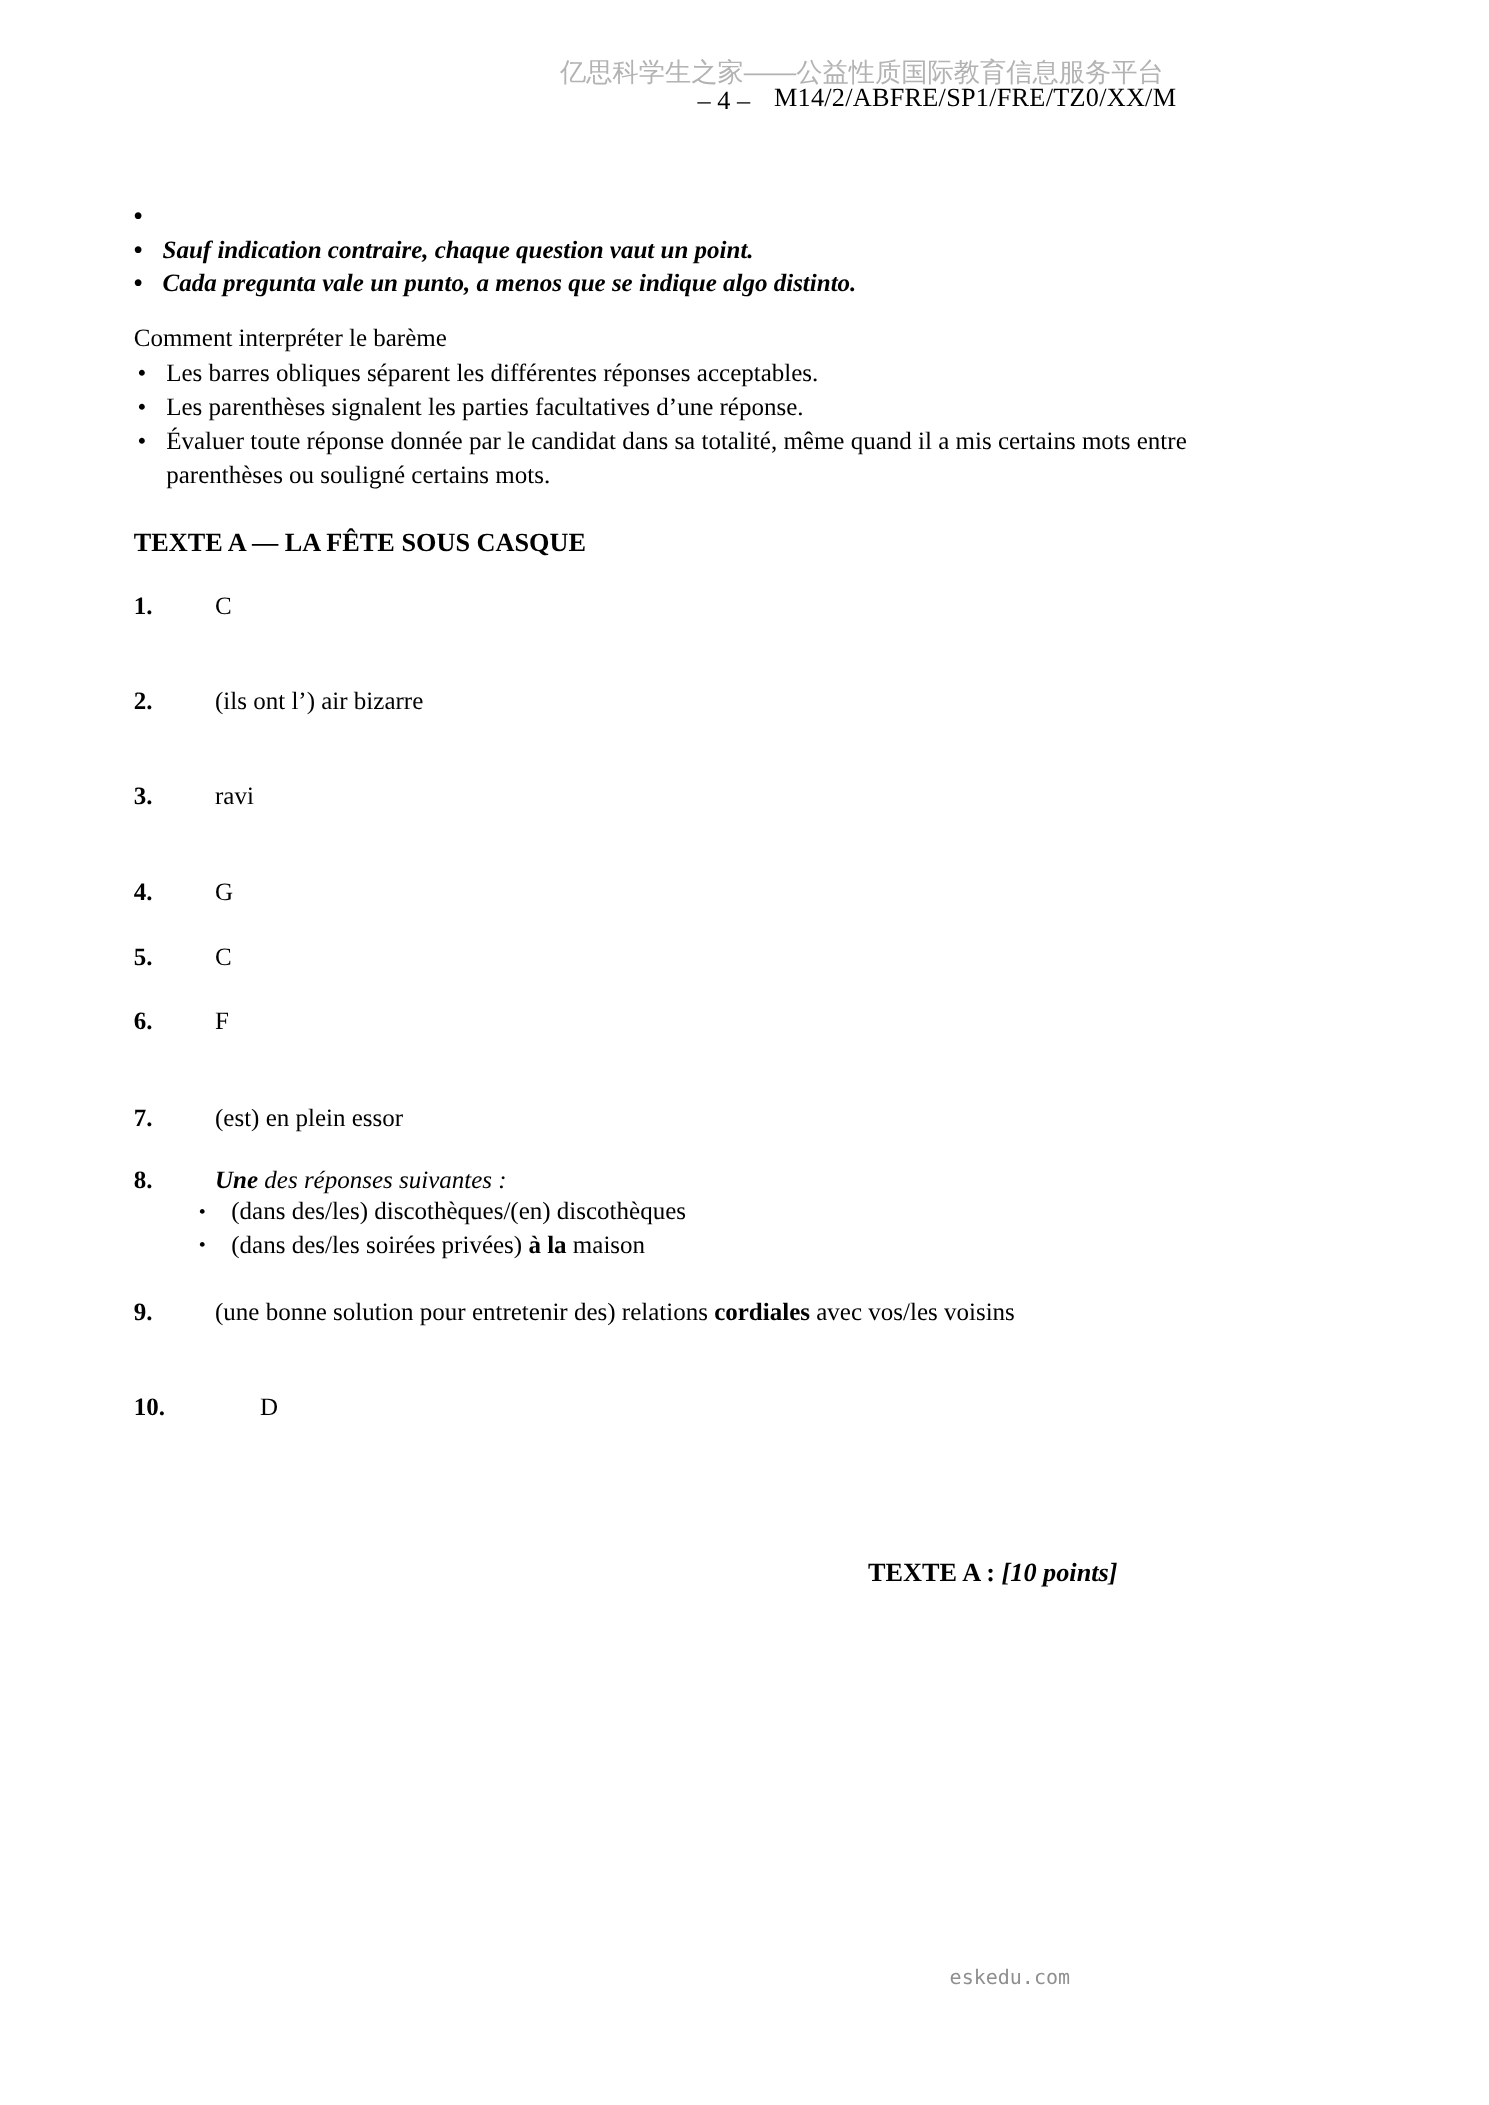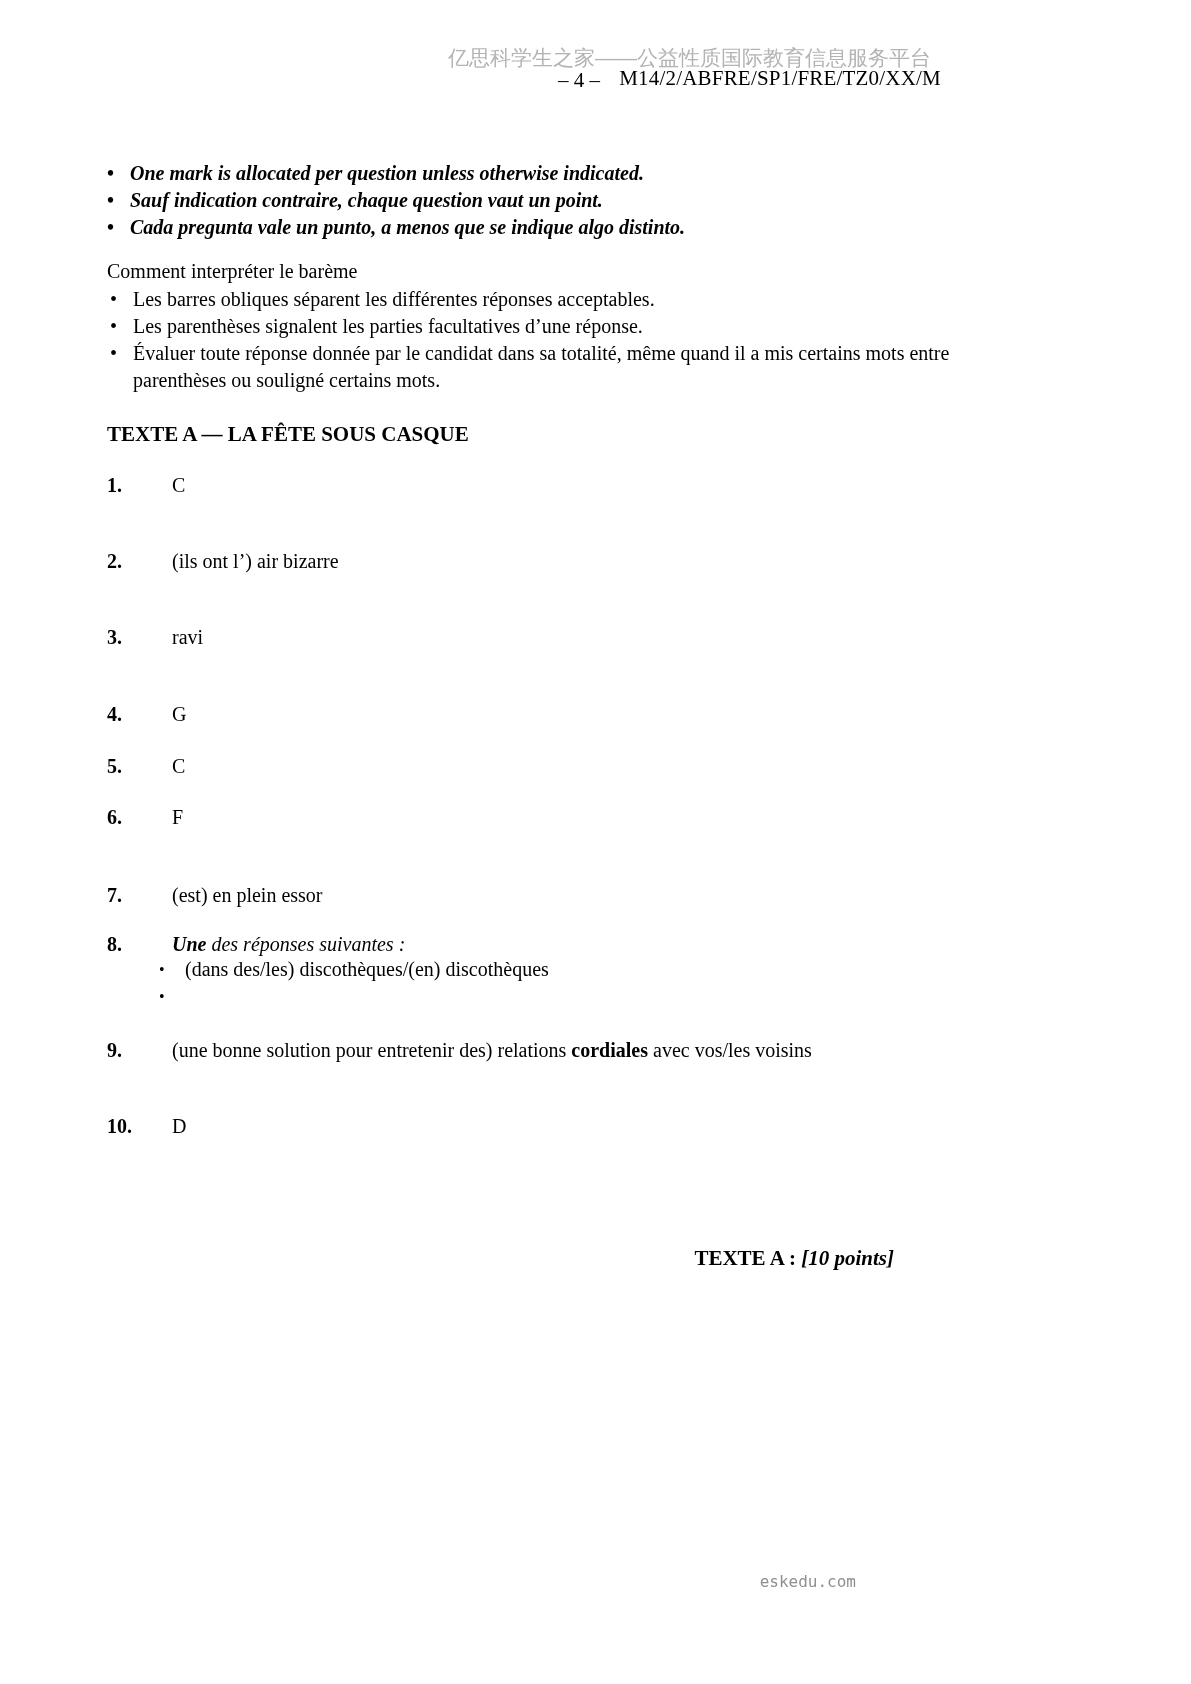--- a/index.html
+++ b/index.html
@@ -53,21 +53,21 @@
   .answer .content-cell{flex:1;}
   #answers-list .answer:nth-child(1){margin-top:27px;}
   #answers-list .answer:nth-child(2){margin-top:52px;}
   #answers-list .answer:nth-child(3){margin-top:52px;}
   #answers-list .answer:nth-child(4){margin-top:53px;}
   #answers-list .answer:nth-child(5){margin-top:28px;}
   #answers-list .answer:nth-child(6){margin-top:27px;}
   #answers-list .answer:nth-child(7){margin-top:54px;}
   #answers-list .answer:nth-child(8){margin-top:25px;}
   #answers-list .answer:nth-child(9){margin-top:28px;}
-  #answers-list .answer:nth-child(10){margin-top:52px;}
+  #answers-list .answer:nth-child(10){margin-top:52px;gap:36px;}
   .sub{display:flex;line-height:27px;margin-left:-15px;}
   .sub .dot{width:26px;flex-shrink:0;font-size:16px;text-align:left;padding-left:2px;}
 
   
   .total-line{
     position:absolute;top:1246px;right:111px;
     font-size:21px;font-weight:bold;line-height:24px;white-space:nowrap;
   }
   .total-line .pts{font-style:italic;}
 
@@ -85,21 +85,20 @@
 
   <div class="cn-watermark">亿思科学生之家——公益性质国际教育信息服务平台</div>
   <div class="page-number">– 4 –</div>
   <div class="paper-code">M14/2/ABFRE/SP1/FRE/TZ0/XX/M</div>
 
   <div class="content">
 
     <div id="notes-list">
         <div class="note-item">
           <span class="dot">•</span>
-          <span>One mark is allocated per question unless otherwise indicated.</span>
         </div>
         <div class="note-item">
           <span class="dot">•</span>
           <span>Sauf indication contraire, chaque question vaut un point.</span>
         </div>
         <div class="note-item">
           <span class="dot">•</span>
           <span>Cada pregunta vale un punto, a menos que se indique algo distinto.</span>
         </div>
       </div>
@@ -170,20 +169,21 @@
         <div class="answer">
           <span class="num">8.</span>
           <div class="content-cell">
             <div><span class="b i">Une</span><span class="i"> des réponses suivantes :</span></div>
             <div class="sub">
               <span class="dot">•</span>
               <span><span>(dans des/les) discothèques/(en) discothèques</span></span>
             </div>
             <div class="sub">
               <span class="dot">•</span>
+              <span><span>(dans des/les soirées privées) </span><span class="b ">à la</span><span> maison</span></span>
             </div>
           </div>
         </div>
         <div class="answer">
           <span class="num">9.</span>
           <div class="content-cell">
             <div><span>(une bonne solution pour entretenir des) relations </span><span class="b ">cordiales</span><span> avec vos/les voisins</span></div>
           </div>
         </div>
         <div class="answer">

